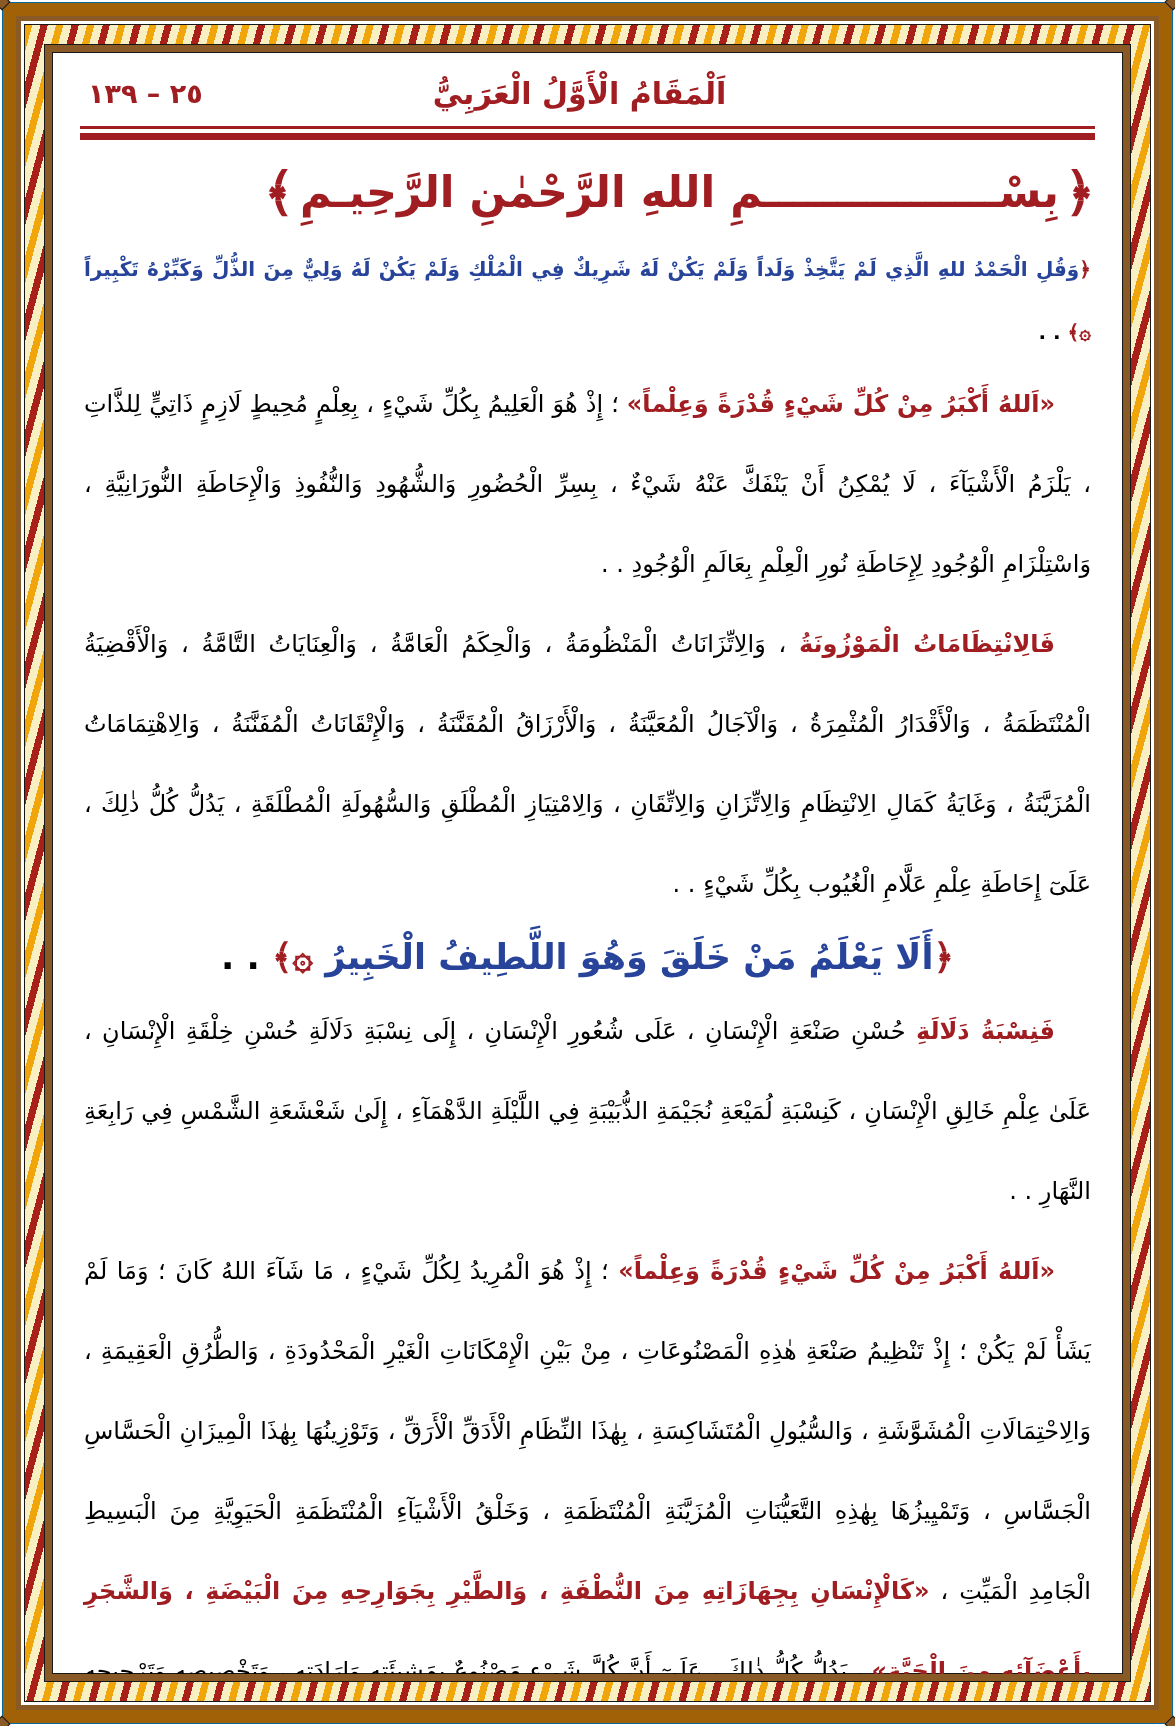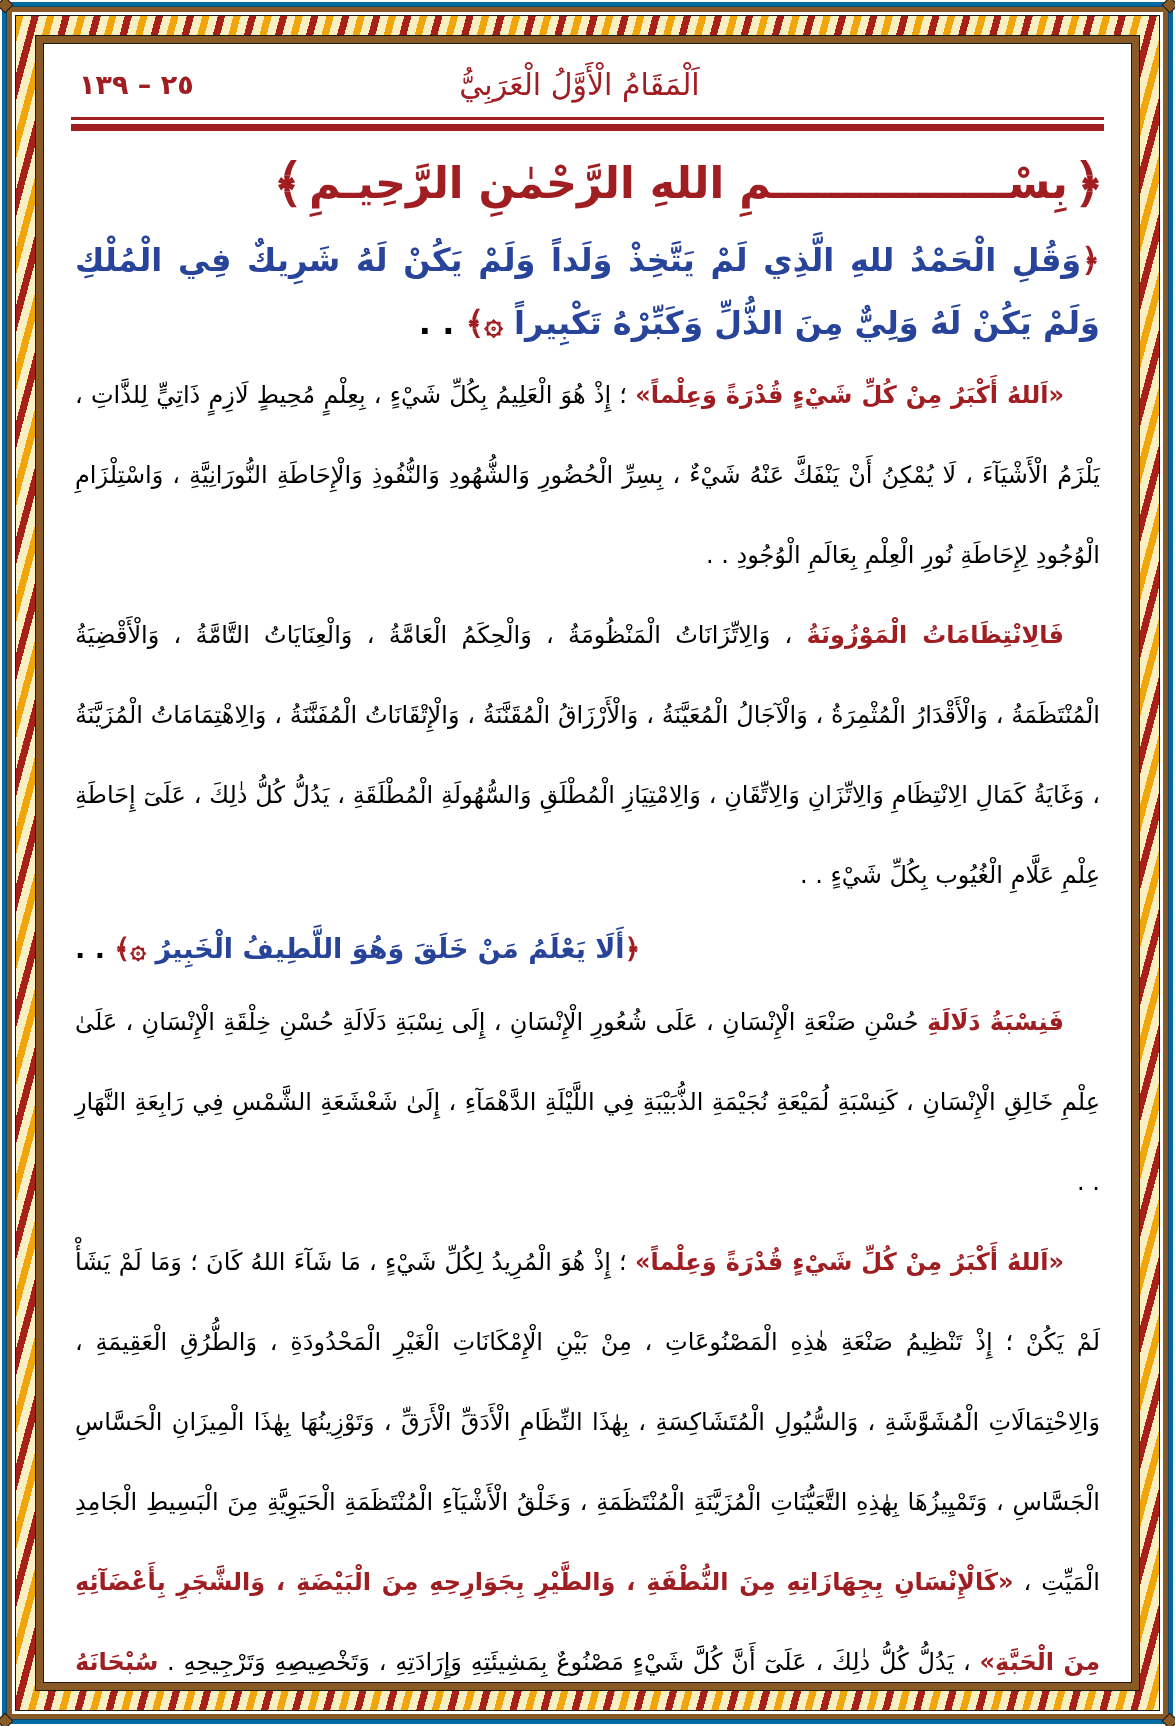--- a/index.html
+++ b/index.html
@@ -10,54 +10,54 @@
     --chain-gold:#F0A50A;
     --chain-red:#A82018;
     --chain-cream:#F8EFC2;
   }
   *{box-sizing:border-box;margin:0;padding:0}
   html,body{background:#ffffff}
   body{width:1175px;height:1726px;font-family:"DejaVu Sans",sans-serif;overflow:hidden}
 
   
   .page{position:relative;width:1175px;height:1726px;background:#fff;padding:2px}
-  .f-outer{width:100%;height:100%;border:4px solid #0369a1;padding:1px;position:relative;background:#0c4a6e}
+  .f-outer{width:100%;height:100%;border:1px solid #0369a1;padding:13px;position:relative;background:#a16207}
   .corner{position:absolute;width:12px;height:12px;background:var(--brown);border:1px solid #181818;transform:rotate(45deg);z-index:5}
   .corner.tl{top:-7px;left:-7px}.corner.tr{top:-7px;right:-7px}
   .corner.bl{bottom:-7px;left:-7px}.corner.br{bottom:-7px;right:-7px}
   .f-brown1{width:100%;height:100%;border:5px solid var(--brown);padding:3px;background:#fff}
   .f-chain{width:100%;height:100%;border:1px solid #181818;padding:20px;
     background:repeating-linear-gradient(105deg,
       var(--chain-gold) 0 7px,
       var(--chain-cream) 7px 15px,
       var(--chain-red) 15px 22px,
       var(--chain-cream) 22px 30px);}
   .f-brown2{width:100%;height:100%;border:7px solid var(--brown);
     box-shadow:0 0 0 1px #181818, inset 0 0 0 1px #181818;
     background:#fff;padding:14px 28px 10px 28px;overflow:hidden}
 
   
   .hdr{position:relative;height:52px;margin-top:2px}
   .hdr .title{position:absolute;left:0;right:16px;text-align:center;
-    color:var(--red);font-weight:normal;font-size:30px;line-height:52px}
+    color:var(--red);font-weight:bold;font-size:30px;line-height:52px}
   .hdr .pageref{position:absolute;left:8px;top:0;color:var(--red);
     font-weight:bold;font-size:27px;line-height:52px;direction:rtl}
   .rule{margin-top:6px;height:14px;border-top:3px solid var(--red);border-bottom:7px solid var(--red)}
 
   
   .basmala{ text-align:right;color:var(--red);padding:26px 0 14px 0;font-weight:bold}
   .basmala .orn{font-size:52px;vertical-align:middle;line-height:1}
   .basmala .txt{font-size:43px;letter-spacing:0;vertical-align:middle}
 
   
   .doc{padding:6px 4px 0 4px}
   .para{direction:rtl;text-align:justify;color:var(--ink);
     font-size:24px;line-height:80px;text-indent:36px}
-  .para.quran{font-weight:bold;font-size:32px;line-height:63px;text-indent:0}
-  .para.quran.center{text-align:left;font-size:27px;margin:2px 0}
+  .para.quran{font-weight:bold;font-size:20px;line-height:63px;text-indent:0}
+  .para.quran.center{text-align:center;font-size:35px;margin:2px 0}
   .c-red{color:var(--red);font-weight:bold}
   .c-blue{color:var(--blue);font-weight:bold}
   .c-black{color:var(--ink);font-weight:normal}
   .para.quran .c-black{font-weight:bold}
 </style>
 </head>
 <body>
 
 <div class="page">
   <div class="f-outer">

